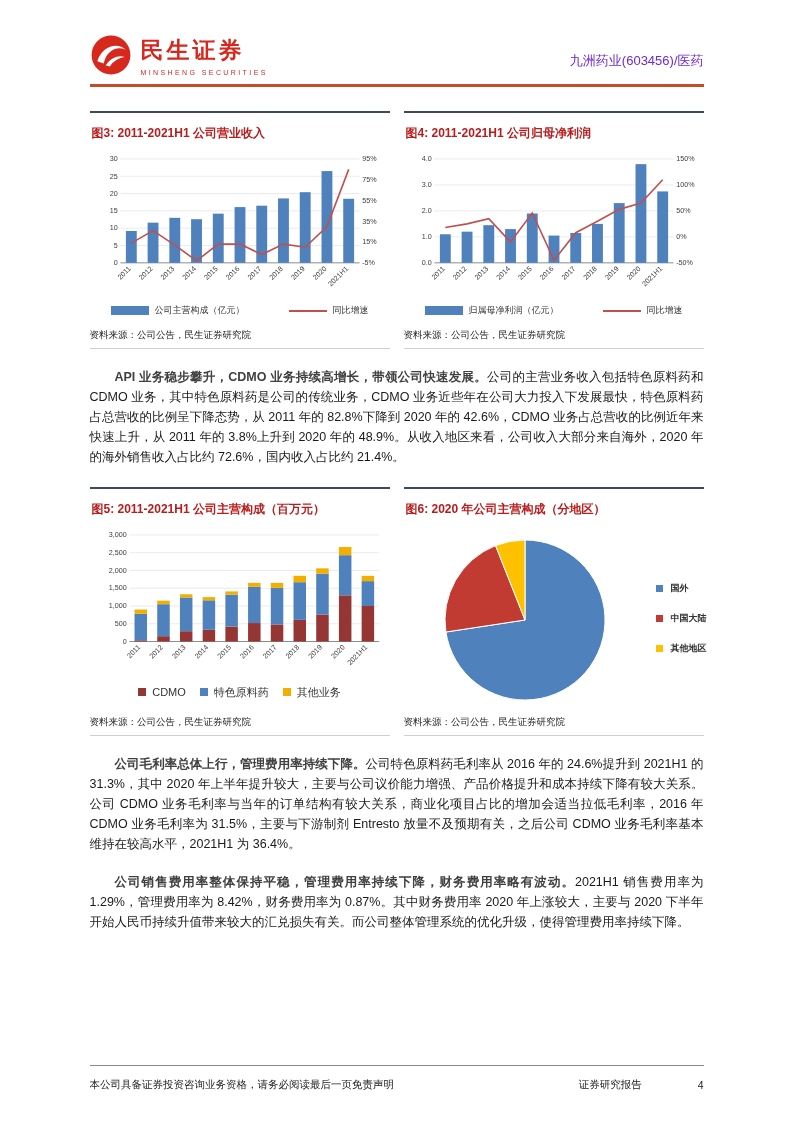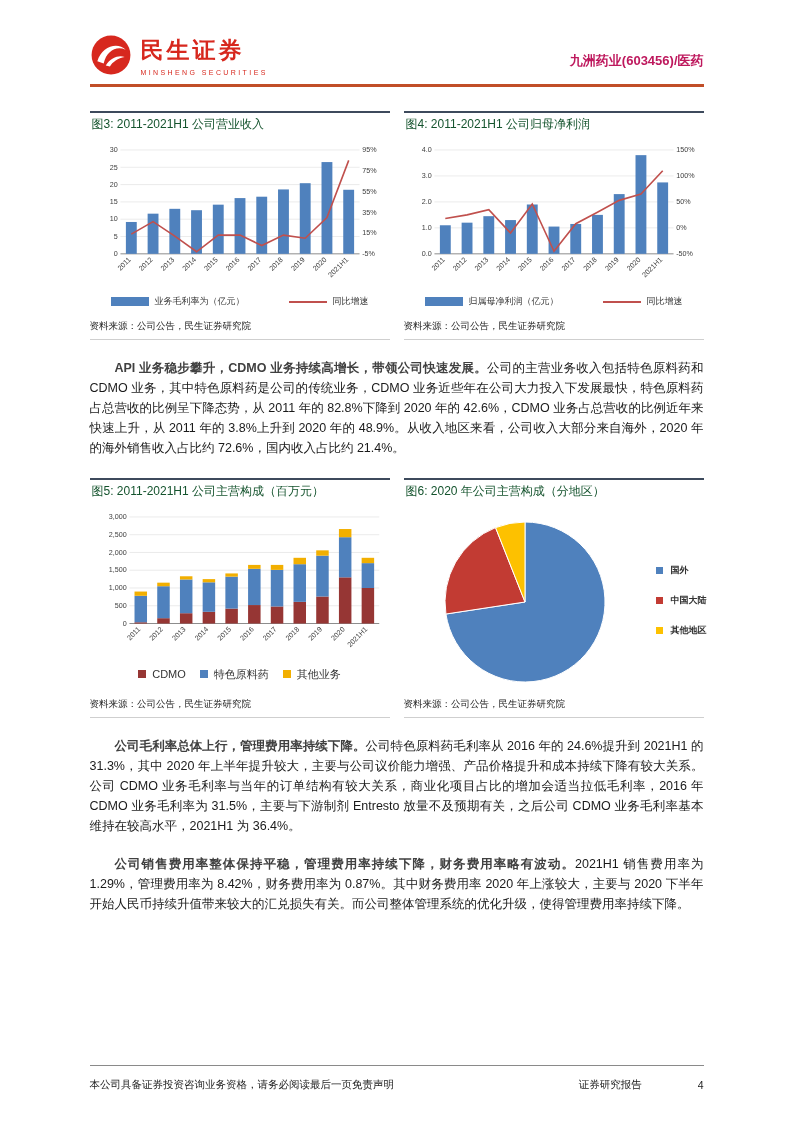--- a/index.html
+++ b/index.html
@@ -5,27 +5,27 @@
   * { margin:0; padding:0; box-sizing:border-box; }
   body { background:#ffffff; font-family:"Liberation Sans","DejaVu Sans",sans-serif; }
   .page { width:724px; height:1122px; background:#fff; position:relative; padding:34px 55px 0; overflow:hidden; margin:0 auto; }
 
   
   .header { display:flex; justify-content:space-between; align-items:flex-end; padding-bottom:8px; }
   .brand { display:flex; align-items:center; gap:9px; }
   .logo-mark { width:42px; height:42px; flex:0 0 auto; }
   .brand-name { color:#d7281e; font-size:23px; font-weight:bold; letter-spacing:3px; font-family:"Liberation Serif","DejaVu Serif",serif; }
   .brand-sub { color:#d7281e; font-size:7px; letter-spacing:2.4px; margin-top:3px; }
-  .doc-title { font-size:13px; font-weight:bold; color:#be185d; padding-bottom:6px; }
+  .doc-title { font-size:13px; font-weight:normal; color:#6d28d9; padding-bottom:6px; }
   .header-rule { height:3px; background:#c14e28; }
 
   
   .fig-row { display:flex; gap:14px; margin-top:24px; align-items:stretch; }
   .fig-col { flex:1; min-width:0; display:flex; flex-direction:column; }
-  .fig-title { font-size:12px; font-weight:normal; color:#14532d; border-top:2px solid #3d4a5c; padding:3px 2px 8px; }
+  .fig-title { font-size:12px; font-weight:bold; color:#b91c1c; border-top:2px solid #3d4a5c; padding:12px 2px 8px; }
   .chart { width:100%; display:block; }
   .legend { display:flex; justify-content:center; gap:44px; font-size:9px; color:#333; margin-top:2px; align-items:center; }
   .legend-compact { gap:14px; font-size:11px; }
   .lg-item { display:flex; align-items:center; gap:6px; white-space:nowrap; }
   .lg-bar { width:38px; height:9px; display:inline-block; }
   .lg-line { width:38px; height:2px; display:inline-block; }
   .lg-sq { width:8px; height:8px; display:inline-block; }
   .source { font-size:9.5px; color:#222; margin-top:auto; padding:12px 0 6px; border-bottom:1px solid #cfcfcf; }
 
   
@@ -108,21 +108,21 @@
           <text font-size="8" fill="#404040" text-anchor="end" transform="translate(167.5,133) rotate(-45)">2016</text>
           <text font-size="8" fill="#404040" text-anchor="end" transform="translate(191.8,133) rotate(-45)">2017</text>
           <text font-size="8" fill="#404040" text-anchor="end" transform="translate(216.0,133) rotate(-45)">2018</text>
           <text font-size="8" fill="#404040" text-anchor="end" transform="translate(240.3,133) rotate(-45)">2019</text>
           <text font-size="8" fill="#404040" text-anchor="end" transform="translate(264.6,133) rotate(-45)">2020</text>
           <text font-size="8" fill="#404040" text-anchor="end" transform="translate(288.9,133) rotate(-45)">2021H1</text>
         </svg>
       <div class="legend">
         <span class="lg-item">
             <span class="lg-bar" style="background: rgb(79, 129, 189);"></span>
-            <span>业务毛利率为（亿元）</span>
+            <span>公司主营构成（亿元）</span>
           </span>
         <span class="lg-item">
             <span class="lg-line" style="background: rgb(192, 80, 77);"></span>
             <span>同比增速</span>
           </span>
       </div>
       <div class="source">资料来源：公司公告，民生证券研究院</div>
     </section>
 
     <section class="fig-col">

